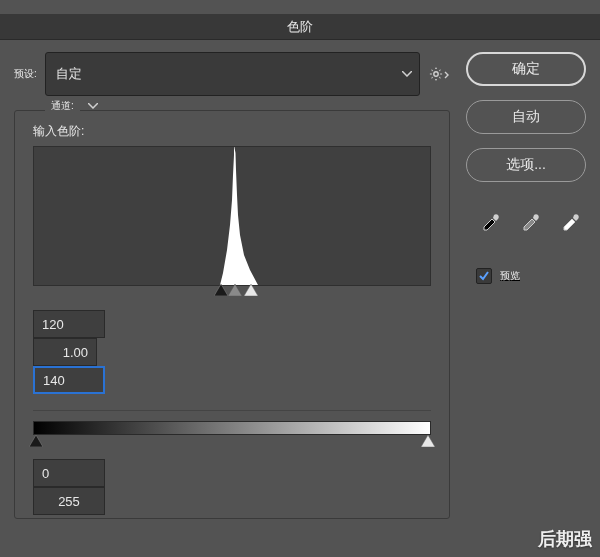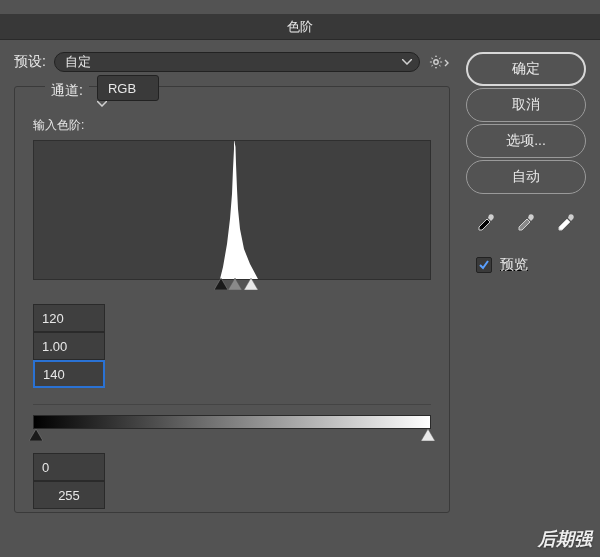--- a/index.html
+++ b/index.html
@@ -1,26 +1,26 @@
 <!DOCTYPE html>
 <html><head>
 <meta charset="utf-8">
 <style>
   * { box-sizing: border-box; margin: 0; padding: 0; font-family: "Helvetica Neue", Arial, sans-serif; }
   body { width: 600px; height: 557px; background: #535353; overflow: hidden; }
   .titlebar { height: 26px; background: #383838; color: #e8e8e8; font-size: 13px; line-height: 26px; text-align: center; border-bottom: 1px solid #2a2a2a; margin-top: 14px; }
   .content { display: flex; padding: 12px 14px 14px 14px; }
   .left { flex: 1; }
-  .right { width: 136px; padding-left: 16px; display: flex; flex-direction: column; align-items: center; gap: 2px; }
+  .right { width: 136px; padding-left: 16px; display: flex; flex-direction: column; align-items: flex-end; gap: 14px; }
 
   .row { display: flex; align-items: center; gap: 8px; }
-  .label { color: #e8e8e8; font-size: 14px; }
+  .label { color: #e8e8e8; font-size: 10px; }
 
   .preset-row { margin-bottom: 14px; }
-  .preset-select { flex: 1; background: #3a3a3a; color: #e8e8e8; border: 1px solid #222; border-radius: 11px; height: 20px; padding: 0 22px 0 10px; font-size: 13px; position: relative; display: flex; align-items: center; }
+  .preset-select { flex: 1; background: #3a3a3a; color: #e8e8e8; border: 1px solid #222; border-radius: 3px; height: 44px; padding: 0 22px 0 10px; font-size: 13px; position: relative; display: flex; align-items: center; }
   .select-wrap { position: relative; flex: 1; }
   .select-wrap .chev { position: absolute; right: 8px; top: 50%; transform: translateY(-50%); pointer-events: none; }
   .chev svg { display: block; }
 
   .gear { color: #d0d0d0; display: flex; align-items: center; }
 
   .panel { border: 1px solid #3a3a3a; border-radius: 3px; padding: 10px 18px 3px 18px; margin-top: 4px; }
 
   .channel-row { margin-top: -22px; margin-bottom: 10px; margin-left: 12px; }
   .channel-label { background: #535353; padding: 0 6px; }
@@ -32,39 +32,39 @@
   .histogram { width: 100%; height: 140px; background: #404040; border: 1px solid #2f2f2f; position: relative; overflow: hidden; }
   .hist-shape { position: absolute; left: 47%; bottom: 0; width: 38px; height: 140px; }
   .hist-shape svg { display: block; }
 
   .tri-track { position: relative; height: 16px; margin-top: -2px; }
   .tri { position: absolute; top: 0; width: 14px; height: 14px; }
   .tri svg { display: block; }
 
   .num-row { display: flex; justify-content: space-between; margin-top: 10px; flex-direction: column; }
   .num-input { width: 72px; height: 28px; background: #3f3f3f; color: #e8e8e8; border: 1px solid #2a2a2a; text-align: left; padding: 0 8px; font-size: 13px; }
-  .num-input.mid { width: 72px; text-align: left; }
+  .num-input.mid { width: 64px; text-align: right; }
   .num-input.focused { border: 2px solid #2a72d4; }
 
   .hr { border: none; border-top: 1px solid #444; margin: 16px 0 10px 0; }
 
   .gradient-bar { width: 100%; height: 14px; background: linear-gradient(to right, #000, #fff); border: 1px solid #2a2a2a; position: relative; }
   .out-tri-track { position: relative; height: 16px; margin-top: 0; }
 
   .btn { width: 120px; height: 34px; border: 1px solid #9a9a9a; background: transparent; color: #e8e8e8; font-size: 14px; border-radius: 17px; cursor: pointer; }
   .btn.primary { border-width: 2px; border-color: #d8d8d8; }
 
   .eyedroppers { display: flex; gap: 10px; margin-top: 12px; }
   .eye { width: 30px; height: 30px; display: flex; align-items: center; justify-content: center; cursor: pointer; }
 
   .preview-row { display: flex; align-items: center; gap: 8px; margin-top: 16px; align-self: flex-start; padding-left: 10px; text-decoration: underline; }
   .checkbox { width: 16px; height: 16px; background: #3a3a3a; border: 1px solid #222; border-radius: 2px; display: flex; align-items: center; justify-content: center; }
   .checkbox svg { display: block; }
 
-  .watermark { position: absolute; right: 8px; bottom: 6px; color: #fff; font-size: 18px; font-style: italic; font-weight: bold; opacity: 0.9; text-shadow: 0 1px 2px rgba(0,0,0,0.5); text-align: center; }
+  .watermark { position: absolute; right: 8px; bottom: 6px; color: #fff; font-size: 18px; font-weight: bold; opacity: 0.9; text-shadow: 0 1px 2px rgba(0,0,0,0.5); text-align: center; }
 </style>
 </head>
 <body>
 
 <div class="titlebar">色阶</div>
 
 <div class="content">
   <div class="left">
 
     <div class="row preset-row">
@@ -85,21 +85,20 @@
           </g>
           <path d="M17 7 L20 10 L17 13" fill="none" stroke="#cfcfcf" stroke-width="1.4"></path>
         </svg>
       </span>
     </div>
 
     <div class="panel">
       <div class="row channel-row">
         <span class="label channel-label">通道:</span>
         <div class="channel-wrap">
-          <div class="channel-select">RGB</div>
           <span class="chev" style="right:6px">
             <svg width="10" height="6">
                 <path d="M0 0 L5 5 L10 0" fill="none" stroke="#d0d0d0" stroke-width="1.5"></path>
               </svg>
           </span>
         </div>
       </div>
 
       <div class="section-label">输入色阶:</div>
 
@@ -155,23 +154,22 @@
       <div class="num-row" style="margin-top:8px">
         <input class="num-input" value="0" style="">
         <span></span>
         <input class="num-input" style="text-align: center;" value="255">
       </div>
     </div>
   </div>
 
   <div class="right">
     <button class="btn primary">确定</button>
-    <button class="btn">取消</button>
+    <button class="btn">自动</button>
     <button class="btn">选项...</button>
-    <button class="btn">自动</button>
 
     <div class="eyedroppers">
       <span class="eye">
         <svg width="22" height="22" viewBox="0 0 22 22">
             <path d="M4 18 L4 15 L12 7 L15 10 L7 18 Z" fill="#000" stroke="#cfcfcf" stroke-width="1"></path>
             <path d="M13 6 L16 9 L18 7 C19 6 19 4 18 3 C17 2 15 2 14 3 Z" fill="#cfcfcf"></path>
           </svg>
       </span>
       <span class="eye">
         <svg width="22" height="22" viewBox="0 0 22 22">

